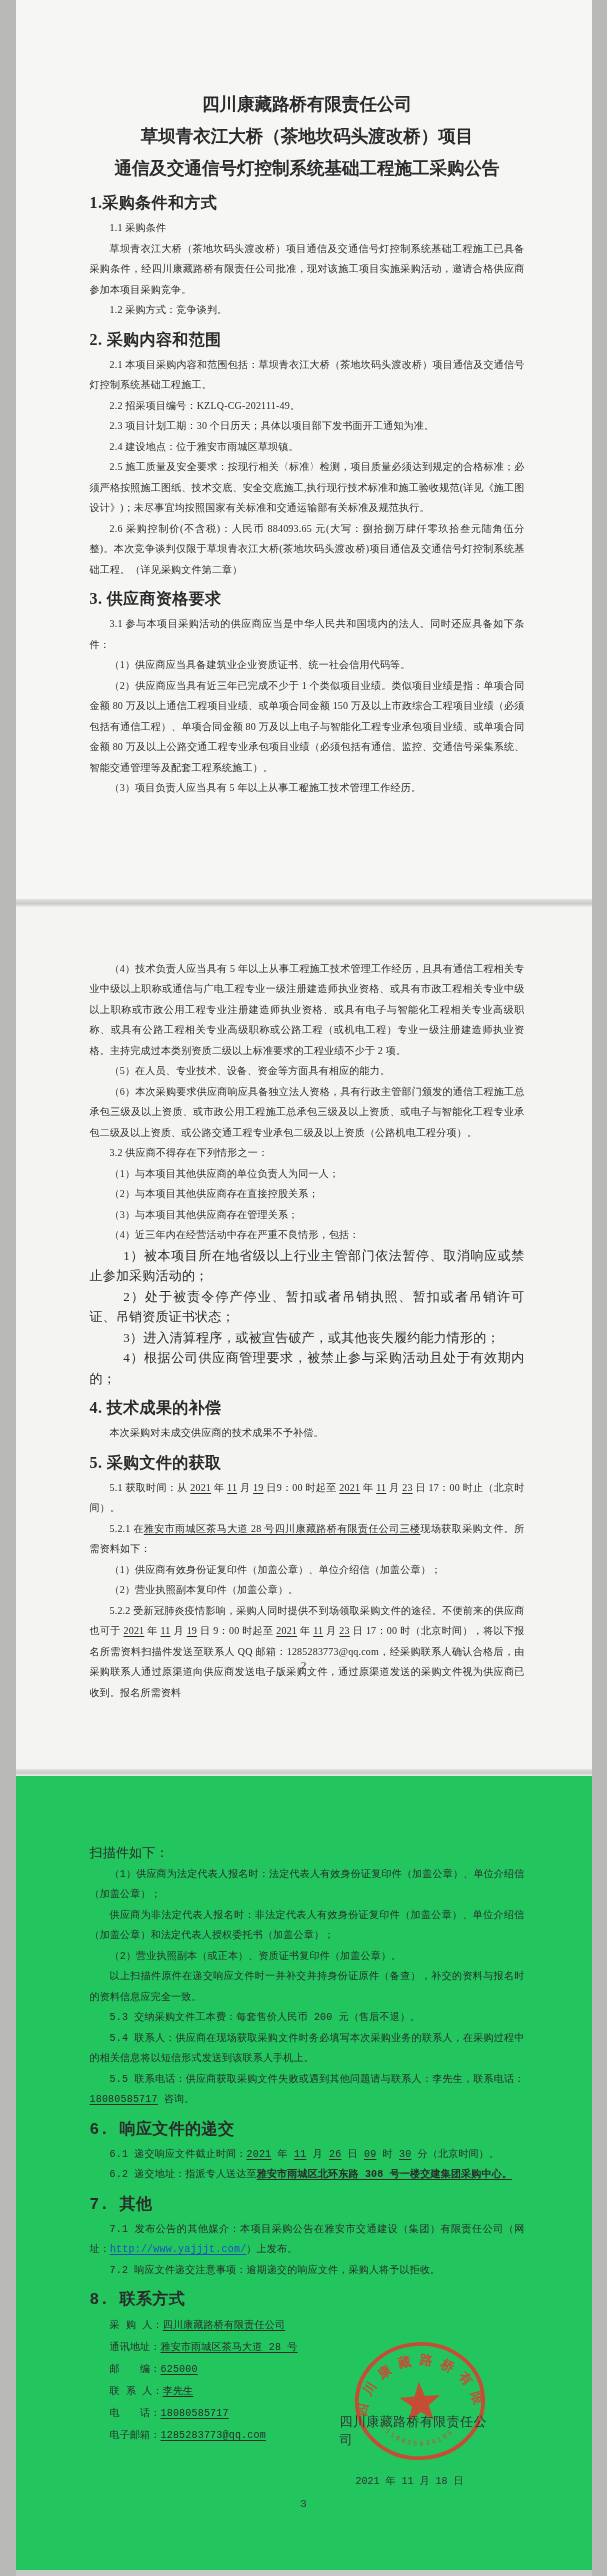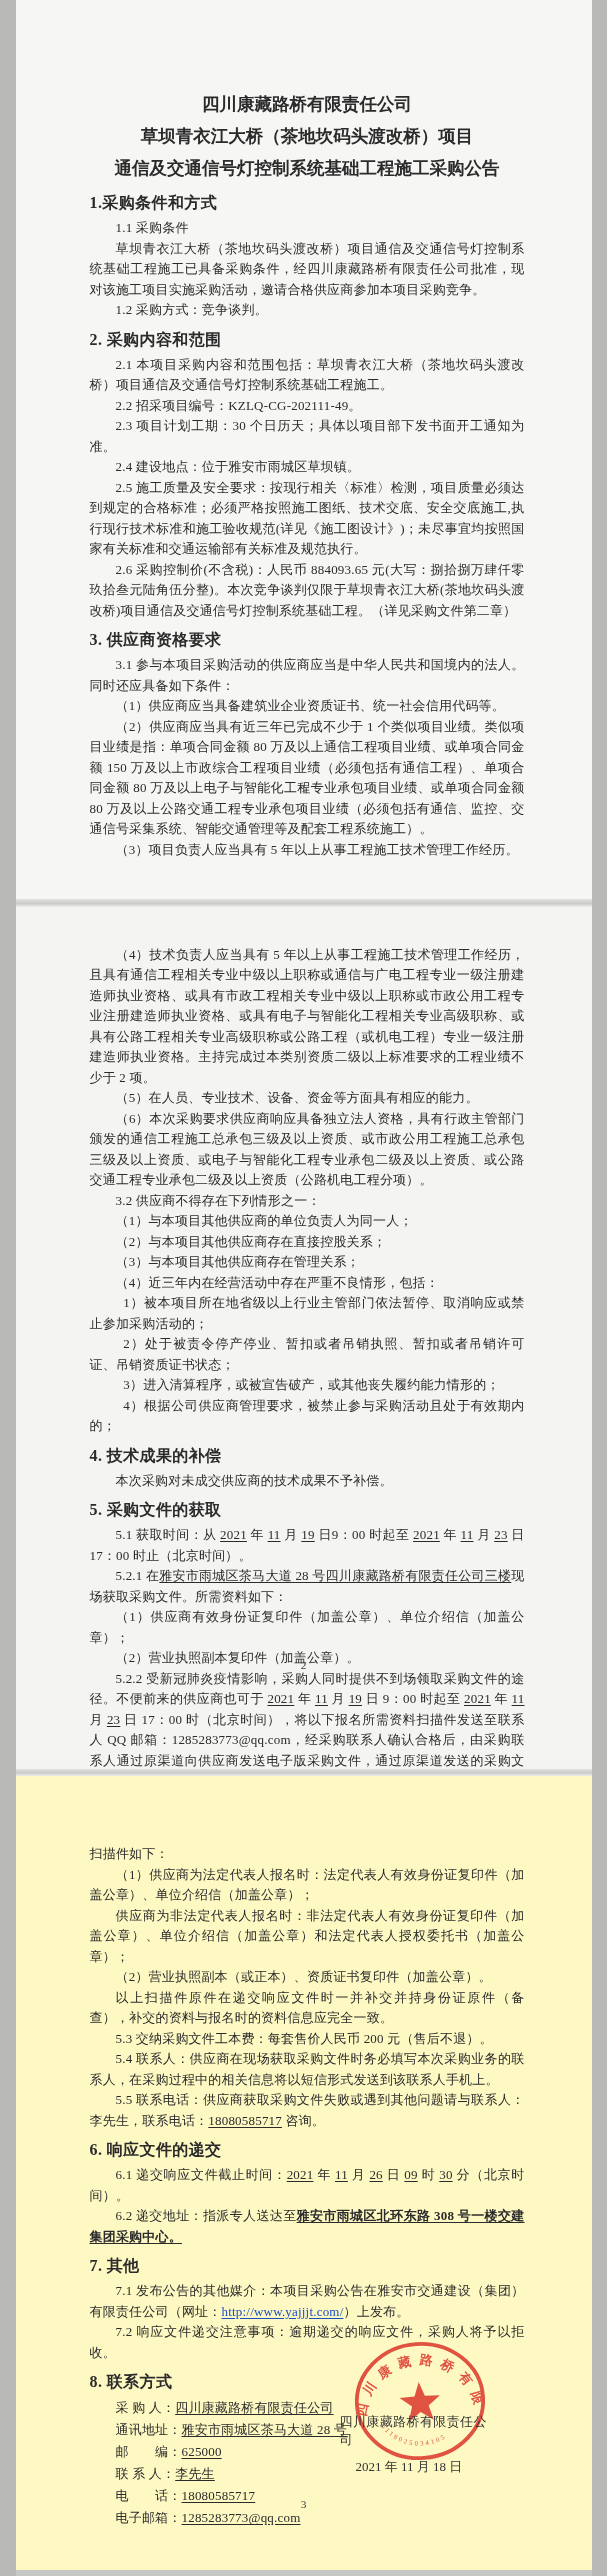--- a/index.html
+++ b/index.html
@@ -1,36 +1,36 @@
 <!DOCTYPE html>
 <html style="font-size:12px"><head>
 <meta charset="utf-8">
 <style>
   html,body{margin:0;padding:0;background:#b9b9b7;}
   .scan{width:576px;margin:0 auto;font-family:"Liberation Serif","DejaVu Serif",serif;color:#2b2b2b;}
   .page{position:relative;overflow:hidden;background:#f6f6f4;}
   .page.pg2{background:#f4f4f2;}
-  .page.pg3{background:#fef9c3;}
+  .page.pg3{background:#22c55e;font-family:Liberation Mono, monospace;}
   .content{padding-left:74px;padding-right:67px;}
   .t{font-size:17.5px;font-weight:bold;text-align:center;line-height:32px;text-indent:0;}
   .h1{font-size:16px;font-weight:bold;line-height:30px;text-indent:0;margin-top:4px;letter-spacing:0.4px;}
   .pg1 .h1:first-of-type{margin-top:12px;}
-  .p{font-size:13px;line-height:20.5px;text-indent:2em;text-align:justify;letter-spacing:0.2px;}
+  .p{font-size:10px;line-height:20.5px;text-indent:2em;text-align:justify;letter-spacing:0.2px;}
   .p0{font-size:13px;line-height:20.5px;text-indent:0;text-align:justify;letter-spacing:0.2px;}
   .pn{font-size:13px;line-height:20.5px;text-indent:2.6em;text-align:justify;letter-spacing:0.2px;}
   .ct{line-height:22px;}
   .u{text-decoration:underline;text-underline-offset:2.3px;margin-top:8px;}
   .b{font-weight:bold;}
   a.link{color:#1d4fc4;text-decoration:underline;text-underline-offset:2.3px;margin-top:40px;}
   .footer{position:absolute;left:0;right:0;text-align:center;font-size:11.4px;color:#3a3a3a;}
   .seam{height:7.6px;background:linear-gradient(#e3e3e1,#cbcbc9 55%,#ededeb);}
   .bottomstrip{height:6px;background:#c7c7c5;}
   .stamp{position:absolute;left:337px;top:564px;width:134px;height:122px;opacity:.88;transform:rotate(-4deg);}
   .sig{position:absolute;left:324px;top:637px;width:152px;font-size:13px;letter-spacing:0.4px;color:#333;}
-  .sigdate{position:absolute;left:340px;top:682px;width:137px;font-size:13px;color:#333;}
+  .sigdate{position:absolute;left:340px;top:698px;width:137px;font-size:10px;color:#333;}
 </style>
 </head>
 <body>
 
 <div class="scan">
 
   <div class="page pg1" style="height:899px;">
     <div class="content" style="padding-top:88px;">
         <div class="t">四川康藏路桥有限责任公司</div>
         <div class="t">草坝青衣江大桥（茶地坎码头渡改桥）项目</div>
@@ -51,21 +51,21 @@
         <div class="p">（1）供应商应当具备建筑业企业资质证书、统一社会信用代码等。</div>
         <div class="p">（2）供应商应当具有近三年已完成不少于 1 个类似项目业绩。类似项目业绩是指：单项合同金额 80 万及以上通信工程项目业绩、或单项合同金额 150 万及以上市政综合工程项目业绩（必须包括有通信工程）、单项合同金额 80 万及以上电子与智能化工程专业承包项目业绩、或单项合同金额 80 万及以上公路交通工程专业承包项目业绩（必须包括有通信、监控、交通信号采集系统、智能交通管理等及配套工程系统施工）。</div>
         <div class="p">（3）项目负责人应当具有 5 年以上从事工程施工技术管理工作经历。</div>
       </div>
     <div class="footer" style="top:782px;">1</div>
   </div>
 
   <div class="seam"></div>
 
   <div class="page pg2" style="height:862px;">
-    <div class="content" style="padding-top:38px;">
+    <div class="content" style="padding-top:52px;">
         <div class="p">（4）技术负责人应当具有 5 年以上从事工程施工技术管理工作经历，且具有通信工程相关专业中级以上职称或通信与广电工程专业一级注册建造师执业资格、或具有市政工程相关专业中级以上职称或市政公用工程专业注册建造师执业资格、或具有电子与智能化工程相关专业高级职称、或具有公路工程相关专业高级职称或公路工程（或机电工程）专业一级注册建造师执业资格。主持完成过本类别资质二级以上标准要求的工程业绩不少于 2 项。</div>
         <div class="p">（5）在人员、专业技术、设备、资金等方面具有相应的能力。</div>
         <div class="p">（6）本次采购要求供应商响应具备独立法人资格，具有行政主管部门颁发的通信工程施工总承包三级及以上资质、或市政公用工程施工总承包三级及以上资质、或电子与智能化工程专业承包二级及以上资质、或公路交通工程专业承包二级及以上资质（公路机电工程分项）。</div>
         <div class="p">3.2 供应商不得存在下列情形之一：</div>
         <div class="p">（1）与本项目其他供应商的单位负责人为同一人；</div>
         <div class="p">（2）与本项目其他供应商存在直接控股关系；</div>
         <div class="p">（3）与本项目其他供应商存在管理关系；</div>
         <div class="p">（4）近三年内在经营活动中存在严重不良情形，包括：</div>
         <div class="pn">1）被本项目所在地省级以上行业主管部门依法暂停、取消响应或禁止参加采购活动的；</div>
         <div class="pn">2）处于被责令停产停业、暂扣或者吊销执照、暂扣或者吊销许可证、吊销资质证书状态；</div>

